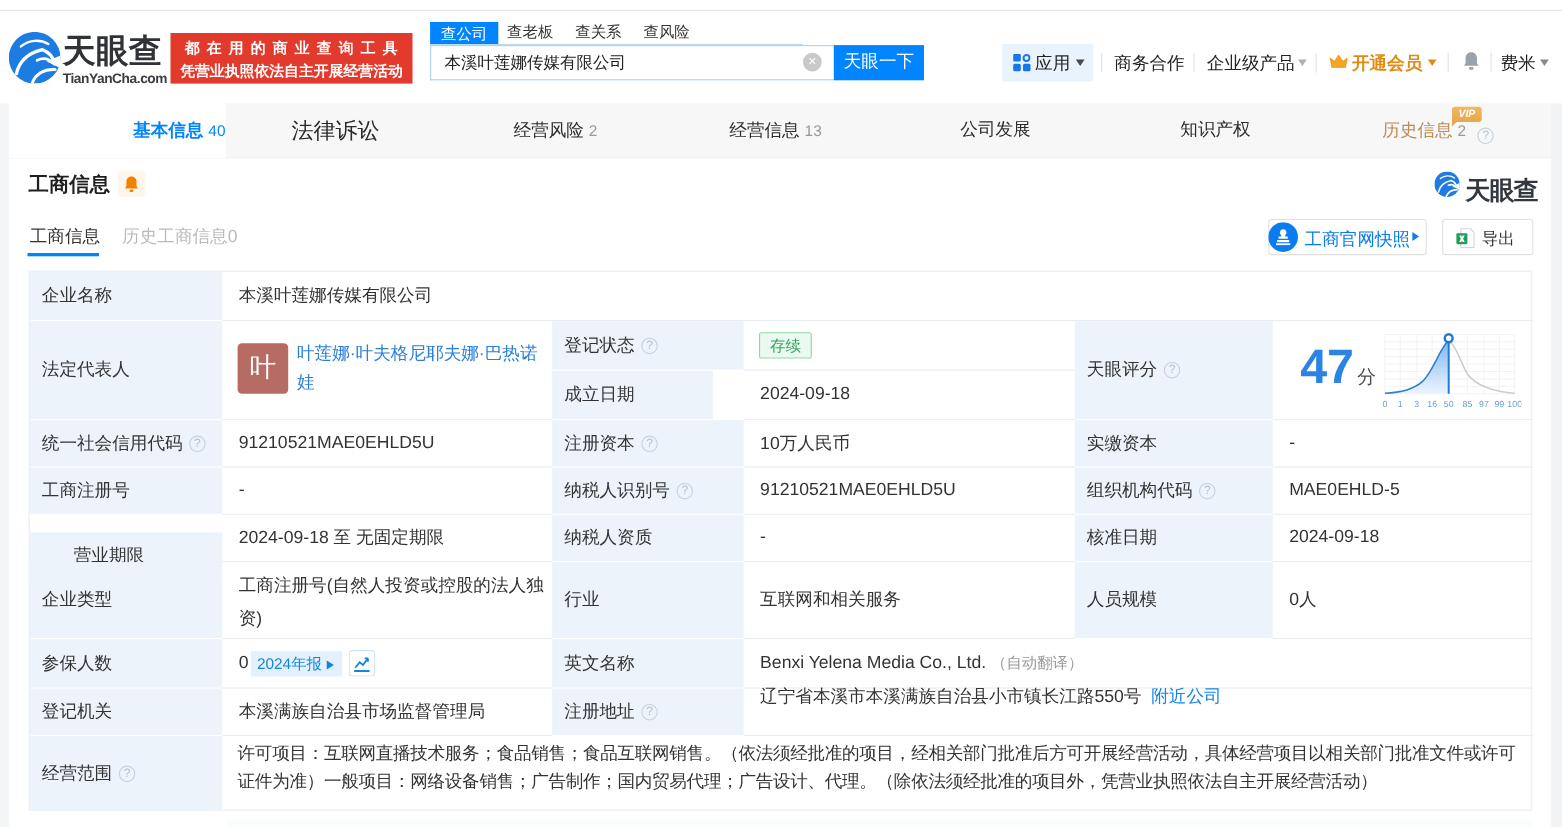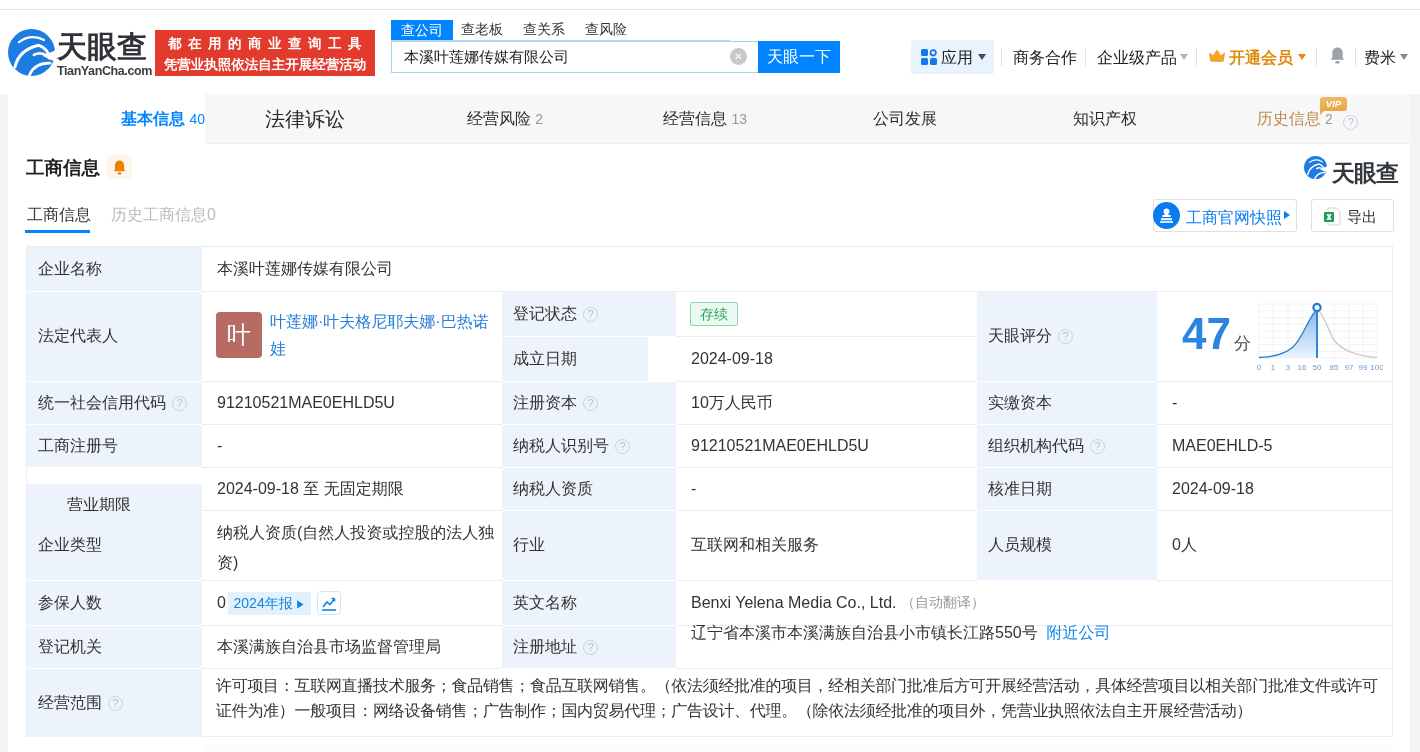--- a/index.html
+++ b/index.html
@@ -178,21 +178,21 @@
 <div class="cell-label" style="left:977px;top:425px;width:180px;height:42px;">组织机构代码 <span class="qicon">?</span></div>
 <div class="cell-label" style="left:977px;top:468px;width:180px;height:42px;">核准日期</div>
 <div class="cell-label" style="left:977px;top:511px;width:180px;height:69px;">人员规模</div>
 
 <div class="cell-val" style="left:202px;top:247px;width:300px;height:44px;">本溪叶莲娜传媒有限公司</div>
 <div class="abs" style="left:216px;top:312px;width:46px;height:46px;background:#b66b63;border-radius:4px;color:#fff;font-size:24px;text-align:center;line-height:46px;">叶</div>
 <div class="abs" style="left:270px;top:308px;width:228px;font-size:16px;color:#2a80d9;line-height:27px;">叶莲娜·叶夫格尼耶夫娜·巴热诺娃</div>
 <div class="cell-val" style="left:202px;top:382px;width:300px;height:42px;">91210521MAE0EHLD5U</div>
 <div class="cell-val" style="left:202px;top:425px;width:300px;height:42px;">-</div>
 <div class="cell-val" style="left:202px;top:468px;width:300px;height:42px;">2024-09-18 至 无固定期限</div>
-<div class="abs" style="left:217px;top:518px;width:282px;font-size:16px;color:#333;line-height:30px;">纳税人资质(自然人投资或控股的法人独资)</div>
+<div class="abs" style="left:217px;top:518px;width:282px;font-size:16px;color:#333;line-height:30px;">工商注册号(自然人投资或控股的法人独资)</div>
 <div class="cell-val" style="left:202px;top:581px;width:300px;height:44px;">0</div>
 <div class="abs" style="left:228px;top:592px;width:83px;height:23px;background:#e3f1fd;color:#1285e0;font-size:14px;text-align:center;line-height:23px;">2024年报<span style="font-size:10px;"> ▶</span></div>
 <svg class="abs" style="left:317px;top:591px;" width="24" height="24" viewBox="0 0 24 24">
     <rect x="0.5" y="0.5" width="23" height="23" rx="3" fill="#fff" stroke="#cfe3f5"></rect>
     <path d="M6 16 L10 11 L13 13.5 L17.5 7.5" stroke="#1285e0" stroke-width="1.6" fill="none"></path>
     <path d="M17.5 7.5 L17.5 10.5 M17.5 7.5 L14.5 7.5" stroke="#1285e0" stroke-width="1.6" fill="none"></path>
     <path d="M5 19 L19 19" stroke="#1285e0" stroke-width="1.6"></path>
   </svg>
 <div class="cell-val" style="left:202px;top:626px;width:300px;height:42px;">本溪满族自治县市场监督管理局</div>
 <div class="abs" style="left:216px;top:674px;width:1175px;font-size:16px;color:#333;line-height:24.5px;white-space:nowrap;letter-spacing:-0.3px;">许可项目：互联网直播技术服务；食品销售；食品互联网销售。（依法须经批准的项目，经相关部门批准后方可开展经营活动，具体经营项目以相关部门批准文件或许可<br>证件为准）一般项目：网络设备销售；广告制作；国内贸易代理；广告设计、代理。（除依法须经批准的项目外，凭营业执照依法自主开展经营活动）</div>

